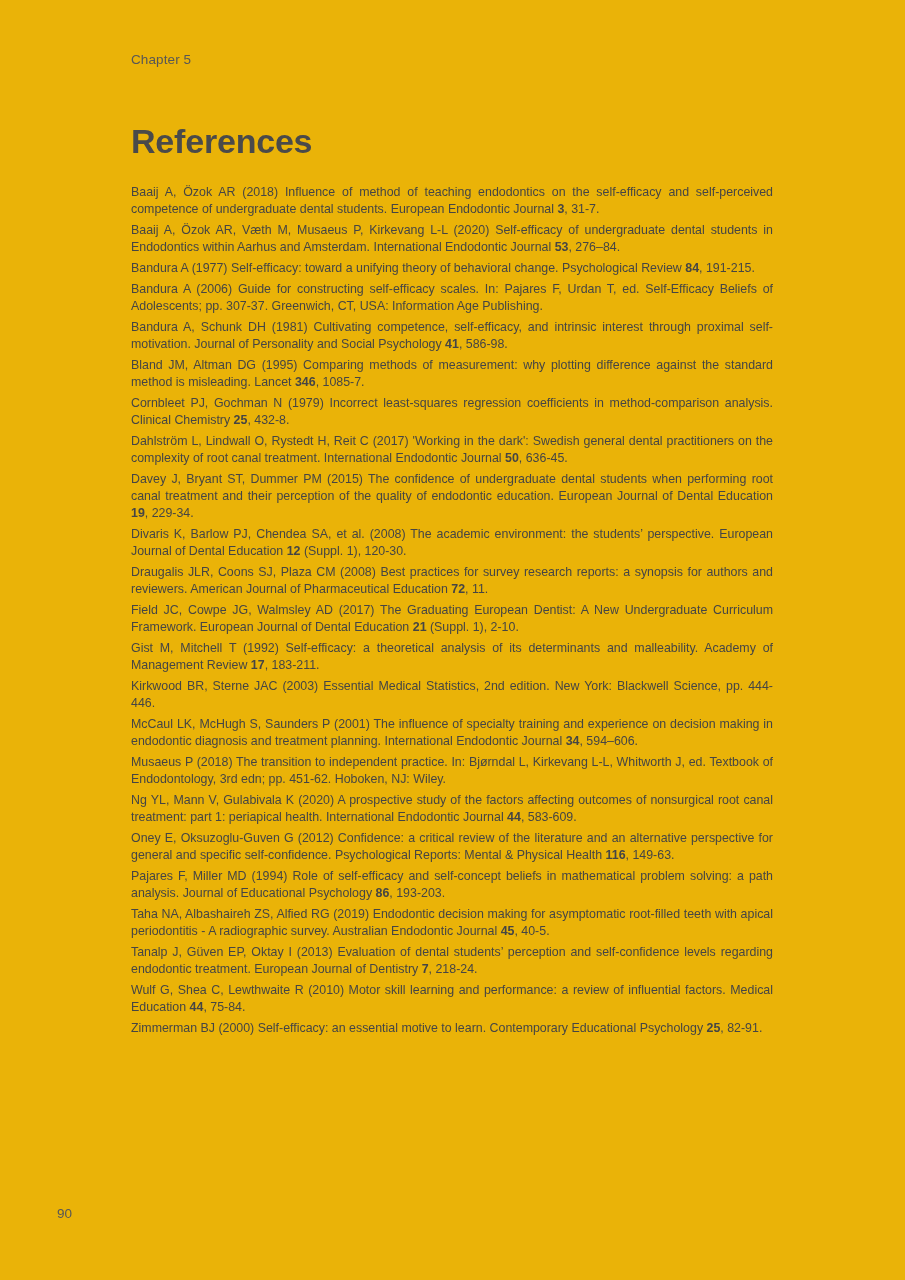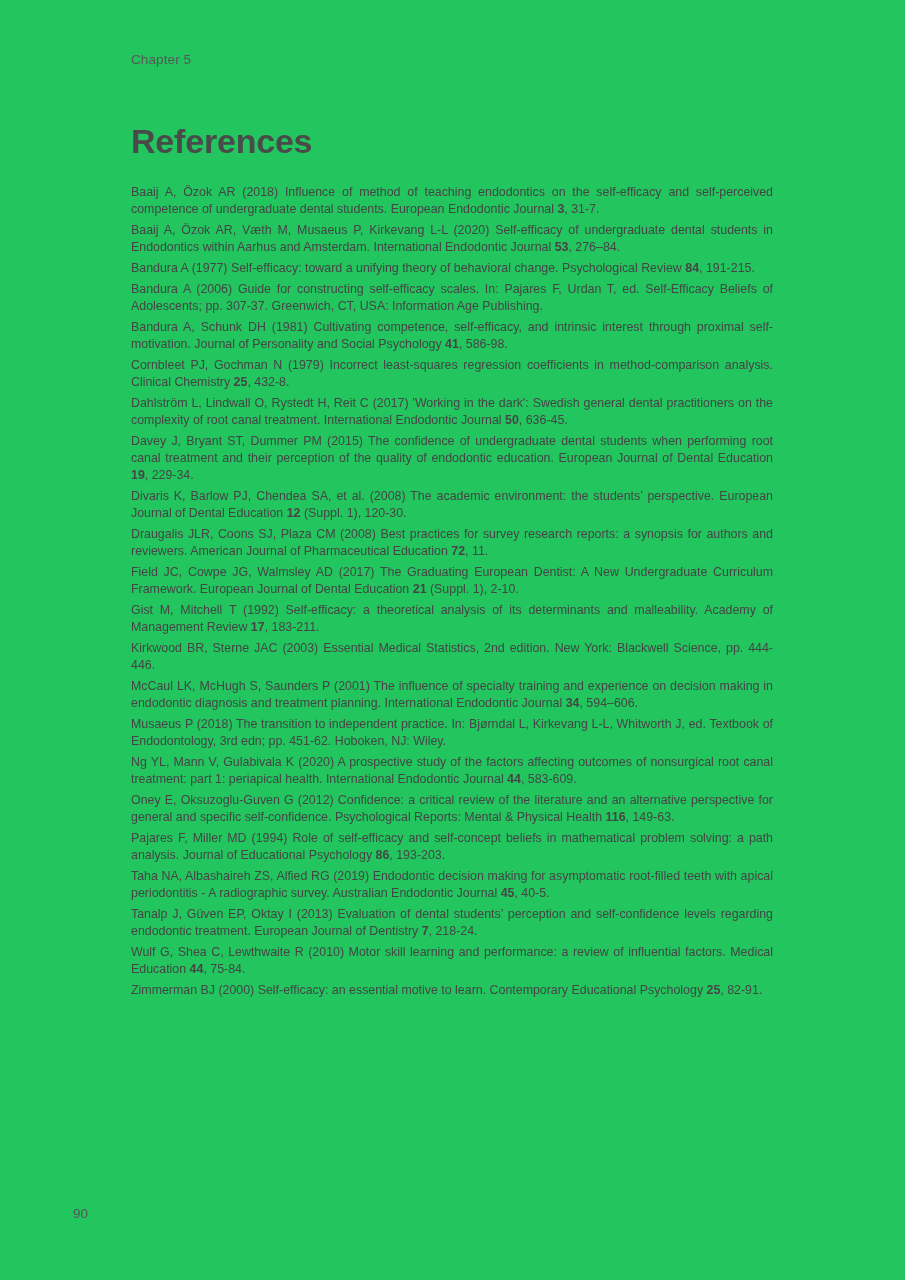--- a/index.html
+++ b/index.html
@@ -4,21 +4,21 @@
 <style>
   html, body {
     margin: 0;
     padding: 0;
     background: #ffffff;
   }
   .page {
     position: relative;
     width: 905px;
     height: 1280px;
-    background: #22c55e;
+    background: #eab308;
     font-family: "Liberation Sans", "DejaVu Sans", sans-serif;
     overflow: hidden;
   }
   .chapter {
     position: absolute;
     left: 131px;
     top: 52px;
     font-size: 13.5px;
     color: #575757;
     letter-spacing: 0.1px;
@@ -44,40 +44,41 @@
     text-align: justify;
   }
   .ref {
     margin: 0 0 3.2px 0;
     padding: 0;
   }
   .ref .it { }
   .ref .b  { font-weight: bold; }
   .pagenum {
     position: absolute;
-    left: 73px;
+    left: 57px;
     top: 1206px;
     font-size: 13.5px;
     color: #575757;
   }
 </style>
 </head>
 <body>
 
 <div class="page">
   <div class="chapter">Chapter 5</div>
 
   <h1 class="title">References</h1>
 
   <div class="refs">
       <p class="ref"><span>Baaij A, Özok AR (2018) Influence of method of teaching endodontics on the self-efficacy and self-perceived competence of undergraduate dental students. </span><span class="it">European Endodontic Journal</span><span> </span><span class="b">3</span><span>, 31-7.</span></p>
       <p class="ref"><span>Baaij A, Özok AR, Væth M, Musaeus P, Kirkevang L-L (2020) Self-efficacy of undergraduate dental students in Endodontics within Aarhus and Amsterdam. </span><span class="it">International Endodontic Journal</span><span> </span><span class="b">53</span><span>, 276–84.</span></p>
       <p class="ref"><span>Bandura A (1977) Self-efficacy: toward a unifying theory of behavioral change. </span><span class="it">Psychological Review</span><span> </span><span class="b">84</span><span>, 191-215.</span></p>
       <p class="ref"><span>Bandura A (2006) Guide for constructing self-efficacy scales. In: Pajares F, Urdan T, ed. </span><span class="it">Self-Efficacy Beliefs of Adolescents</span><span>; pp. 307-37. Greenwich, CT, USA: Information Age Publishing.</span></p>
       <p class="ref"><span>Bandura A, Schunk DH (1981) Cultivating competence, self-efficacy, and intrinsic interest through proximal self-motivation. </span><span class="it">Journal of Personality and Social Psychology</span><span> </span><span class="b">41</span><span>, 586-98.</span></p>
+      <p class="ref"><span>Bland JM, Altman DG (1995) Comparing methods of measurement: why plotting difference against the standard method is misleading. </span><span class="it">Lancet</span><span> </span><span class="b">346</span><span>, 1085-7.</span></p>
       <p class="ref"><span>Cornbleet PJ, Gochman N (1979) Incorrect least-squares regression coefficients in method-comparison analysis. </span><span class="it">Clinical Chemistry</span><span> </span><span class="b">25</span><span>, 432-8.</span></p>
       <p class="ref"><span>Dahlström L, Lindwall O, Rystedt H, Reit C (2017) 'Working in the dark': Swedish general dental practitioners on the complexity of root canal treatment. </span><span class="it">International Endodontic Journal</span><span> </span><span class="b">50</span><span>, 636-45.</span></p>
       <p class="ref"><span>Davey J, Bryant ST, Dummer PM (2015) The confidence of undergraduate dental students when performing root canal treatment and their perception of the quality of endodontic education. </span><span class="it">European Journal of Dental Education</span><span> </span><span class="b">19</span><span>, 229-34.</span></p>
       <p class="ref"><span>Divaris K, Barlow PJ, Chendea SA, </span><span class="it">et al.</span><span> (2008) The academic environment: the students’ perspective. </span><span class="it">European Journal of Dental Education</span><span> </span><span class="b">12</span><span> (Suppl. 1), 120-30.</span></p>
       <p class="ref"><span>Draugalis JLR, Coons SJ, Plaza CM (2008) Best practices for survey research reports: a synopsis for authors and reviewers. </span><span class="it">American Journal of Pharmaceutical Education</span><span> </span><span class="b">72</span><span>, 11.</span></p>
       <p class="ref"><span>Field JC, Cowpe JG, Walmsley AD (2017) The Graduating European Dentist: A New Undergraduate Curriculum Framework. </span><span class="it">European Journal of Dental Education</span><span> </span><span class="b">21</span><span> (Suppl. 1), 2-10.</span></p>
       <p class="ref"><span>Gist M, Mitchell T (1992) Self-efficacy: a theoretical analysis of its determinants and malleability. </span><span class="it">Academy of Management Review</span><span> </span><span class="b">17</span><span>, 183-211.</span></p>
       <p class="ref"><span>Kirkwood BR, Sterne JAC (2003) </span><span class="it">Essential Medical Statistics,</span><span> 2nd edition. New York: Blackwell Science, pp. 444-446.</span></p>
       <p class="ref"><span>McCaul LK, McHugh S, Saunders P (2001) The influence of specialty training and experience on decision making in endodontic diagnosis and treatment planning. </span><span class="it">International Endodontic Journal</span><span> </span><span class="b">34</span><span>, 594–606.</span></p>
       <p class="ref"><span>Musaeus P (2018) The transition to independent practice. In: Bjørndal L, Kirkevang L-L, Whitworth J, ed. </span><span class="it">Textbook of Endodontology</span><span>, 3rd edn; pp. 451-62. Hoboken, NJ: Wiley.</span></p>

